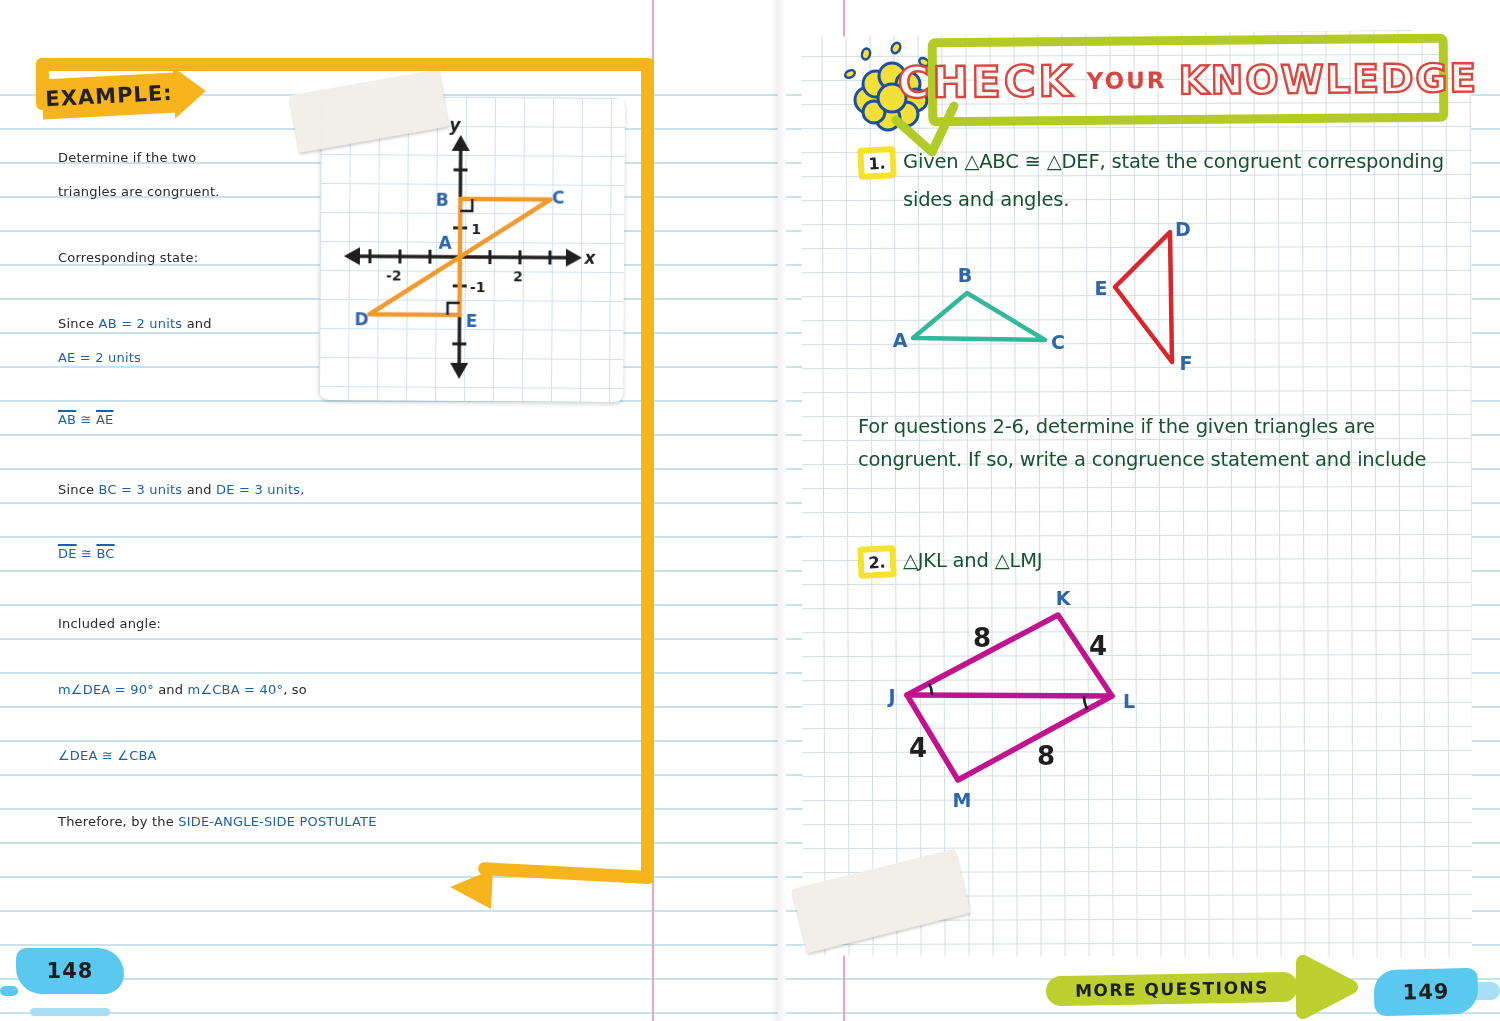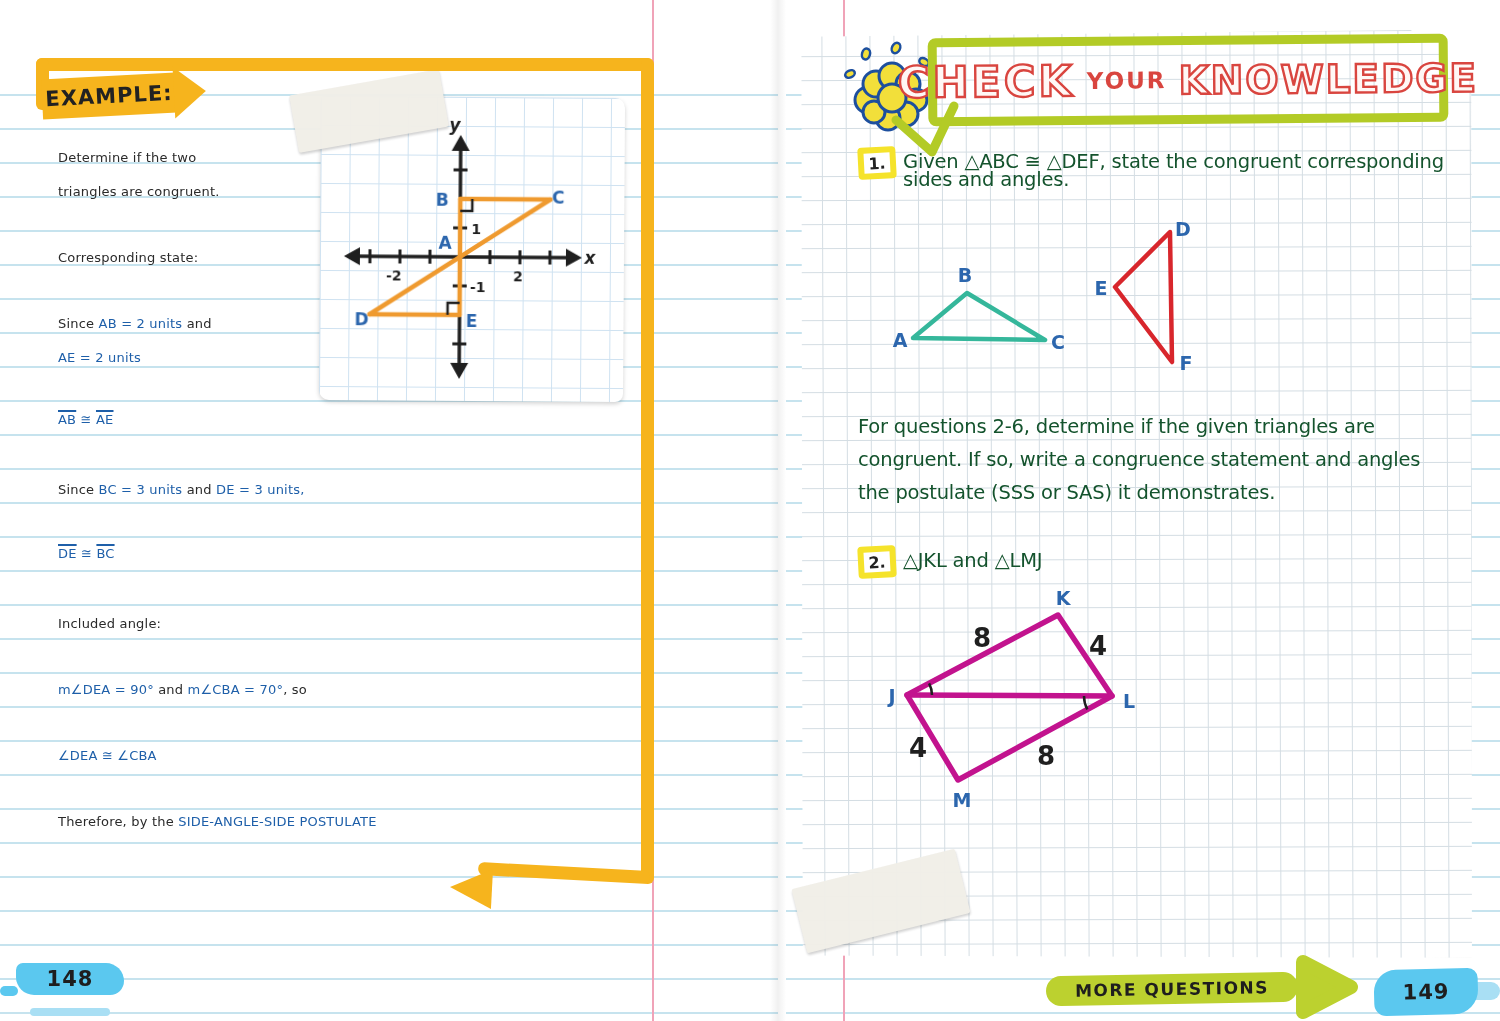--- a/index.html
+++ b/index.html
@@ -55,21 +55,21 @@
   .numbox{position:absolute;width:26px;height:20px;background:#fff;border:6px solid #F5E32B;border-radius:4px;
           transform:rotate(-3deg);display:flex;align-items:center;justify-content:center;z-index:6;}
   .numbox span{font-size:16px;font-weight:800;color:#222;}
   .rtl{position:absolute;font-size:19.5px;letter-spacing:-.2px;white-space:nowrap;color:#14532d;z-index:6;}
   
   .more-pill{position:absolute;left:1046px;top:974px;width:252px;height:30px;background:#BCD12F;border-radius:16px;
              transform:rotate(-1deg);display:flex;align-items:center;justify-content:center;z-index:7;}
   .more-pill span{font-size:17px;font-weight:800;letter-spacing:1.5px;color:#1e1e1e;}
   .pageno{position:absolute;background:#5BC8EF;display:flex;align-items:center;justify-content:center;z-index:7;}
   .pageno span{font-size:21px;font-weight:800;color:#1e1e1e;letter-spacing:1px;}
-  .blob-148{left:16px;top:948px;width:108px;height:32px;border-radius:10px 26px 20px 26px;margin-top:15px;}
+  .blob-148{left:16px;top:948px;width:108px;height:46px;border-radius:10px 26px 20px 26px;}
   .blob-149{left:1374px;top:969px;width:104px;height:46px;border-radius:22px 10px 24px 12px;transform:rotate(-1.5deg);}
   .streak{position:absolute;background:#A9DFF4;border-radius:9px;z-index:6;}
 </style>
 </head>
 <body>
 
 <div class="canvas">
 
   <div class="ruling ruling-left"></div>
   <div class="ruling ruling-right"></div>
@@ -95,21 +95,21 @@
   <div class="tl blue" style="top:350px"><span>AE = 2 units</span></div>
 
   <div class="tl blue" style="top:412px"><span class="ovl">AB</span><span> ≅ </span><span class="ovl">AE</span></div>
 
   <div class="tl" style="top:482px"><span>Since </span><span class="blue">BC = 3 units</span><span> and </span><span class="blue">DE = 3 units,</span></div>
 
   <div class="tl blue" style="top:546px"><span class="ovl">DE</span><span> ≅ </span><span class="ovl">BC</span></div>
 
   <div class="tl" style="top:616px"><span>Included angle:</span></div>
 
-  <div class="tl" style="top:682px"><span class="blue">m∠DEA = 90°</span><span> and </span><span class="blue">m∠CBA = 70°</span><span>, so</span></div>
+  <div class="tl" style="top:682px"><span class="blue">m∠DEA = 90°</span><span> and </span><span class="blue">m∠CBA = 40°</span><span>, so</span></div>
 
   <div class="tl blue" style="top:748px"><span>∠DEA ≅ ∠CBA</span></div>
 
   <div class="tl" style="top:814px"><span>Therefore, by the </span><span class="blue">SIDE-ANGLE-SIDE POSTULATE</span></div>
 
   <div class="sheet sheet-left">
     <svg width="304" height="304" viewBox="0 0 304 304">
 
       <line x1="34" y1="160" x2="252" y2="160" stroke="#1f1f1f" stroke-width="3.5"></line>
       <polygon points="24,160 40,151 40,169" fill="#1f1f1f"></polygon>
@@ -190,36 +190,35 @@
     <span class="kn-knowledge hollow">KNOWLEDGE</span>
   </div>
   <svg style="left:888px;top:98px;z-index:6;" width="90" height="72" viewBox="0 0 90 72">
     <path d="M 66 8 L 44 54 L 8 22" stroke="#B3CB26" stroke-width="9" fill="none" stroke-linecap="round" stroke-linejoin="round"></path>
   </svg>
 
   <div class="numbox" style="left:858px;top:147px;">
     <span>1.</span>
   </div>
   <div class="rtl" style="left:903px;top:150px;"><span>Given △ABC ≅ △DEF, state the congruent corresponding</span></div>
-  <div class="rtl" style="left:903px;top:168px;"><span>sides and angles.</span></div>
+  <div class="rtl" style="left:903px;top:188px;"><span>sides and angles.</span></div>
 
   <svg style="left:855px;top:212px;z-index:6;" width="390" height="175" viewBox="0 0 390 175">
     <polygon points="58,126 112,81 190,128" fill="none" stroke="#35B79B" stroke-width="4.5" stroke-linejoin="round"></polygon>
     <text x="45" y="135" text-anchor="middle" class="vlabel2">A</text>
     <text x="110" y="70" text-anchor="middle" class="vlabel2">B</text>
     <text x="203" y="137" text-anchor="middle" class="vlabel2">C</text>
     <polygon points="315,20 260,75 317,150" fill="none" stroke="#D8262C" stroke-width="4.5" stroke-linejoin="round"></polygon>
     <text x="328" y="24" text-anchor="middle" class="vlabel2">D</text>
     <text x="246" y="83" text-anchor="middle" class="vlabel2">E</text>
     <text x="331" y="158" text-anchor="middle" class="vlabel2">F</text>
   </svg>
 
   <div class="rtl" style="left:858px;top:415px;"><span>For questions 2-6, determine if the given triangles are</span></div>
-  <div class="rtl" style="left:858px;top:448px;"><span>congruent. If so, write a congruence statement and angles</span></div>
-  <div class="rtl" style="left:858px;top:481px;"><span>the postulate (SSS or SAS) it demonstrates.</span></div>
+  <div class="rtl" style="left:858px;top:448px;"><span>congruent. If so, write a congruence statement and include</span></div>
 
   <div class="numbox" style="left:858px;top:546px;">
     <span>2.</span>
   </div>
   <div class="rtl" style="left:903px;top:549px;"><span>△JKL and △LMJ</span></div>
 
   <svg style="left:870px;top:583px;z-index:6;" width="330" height="235" viewBox="0 0 330 235">
     <path d="M 37 112 L 188 32 L 242 113 L 88 197 Z" fill="none" stroke="#C2138E" stroke-width="5.5" stroke-linejoin="round"></path>
     <path d="M 37 112 L 242 113" stroke="#C2138E" stroke-width="5.5" stroke-linecap="round"></path>
     <path d="M 59.1 100.3 A 25 25 0 0 1 62 112.1" stroke="#1f1f1f" stroke-width="2.5" fill="none"></path>

